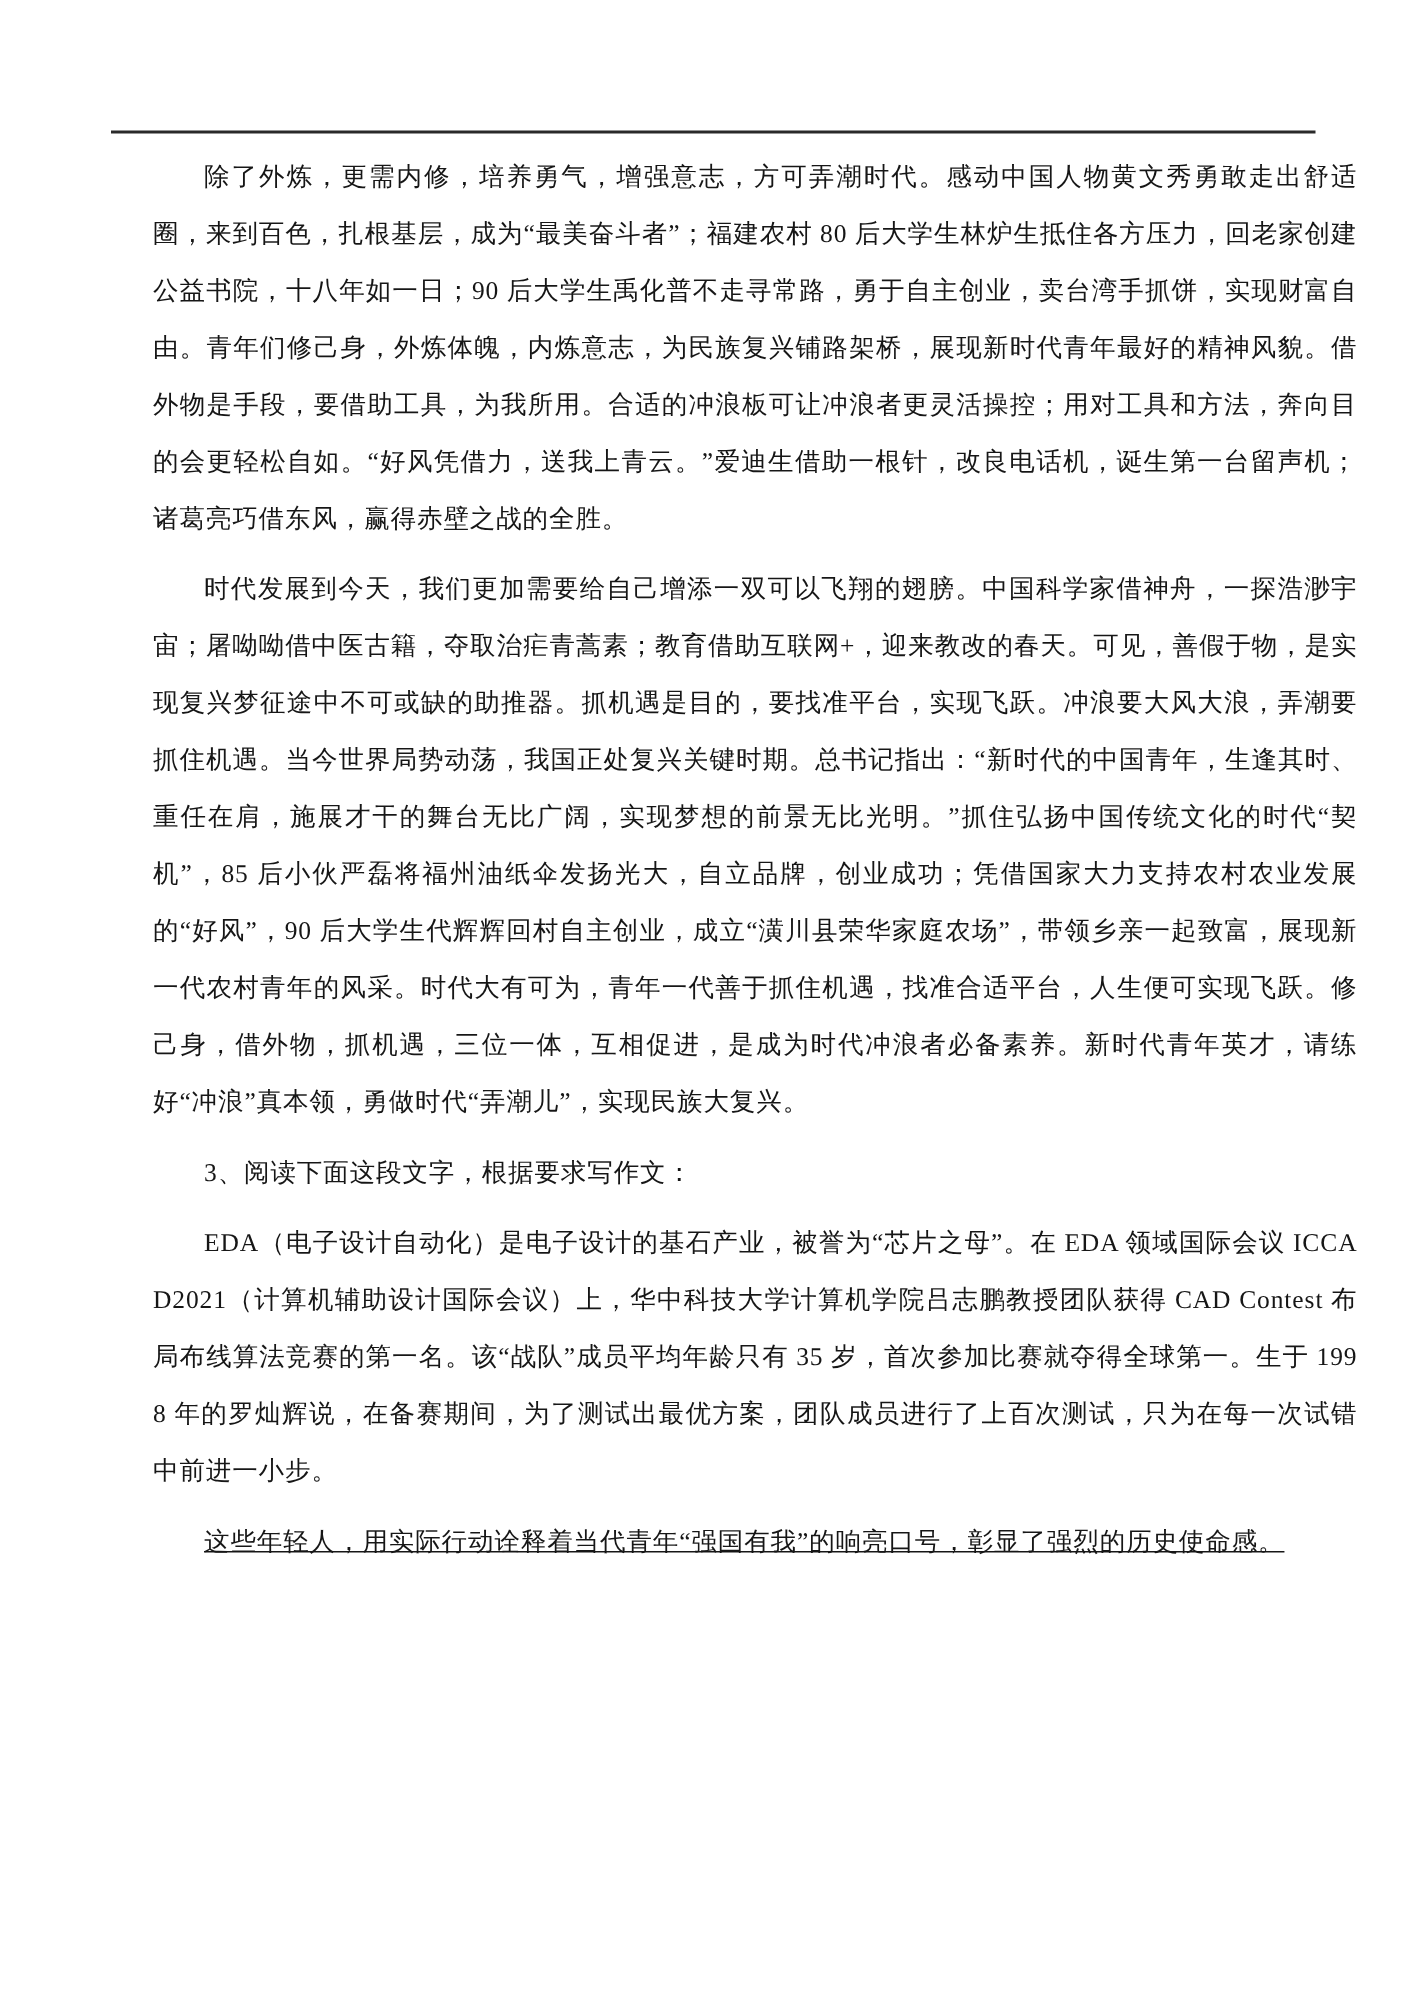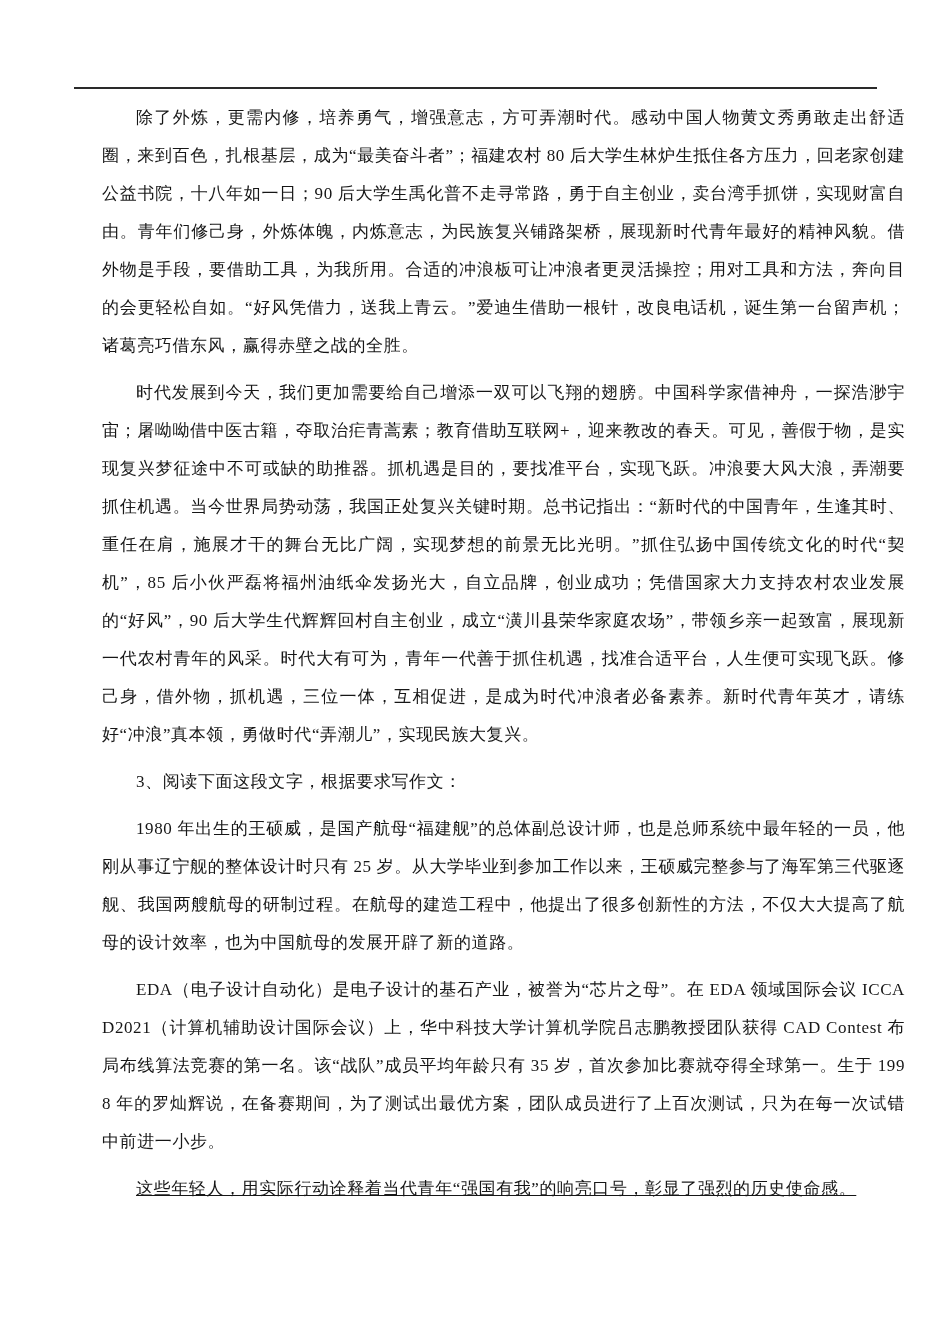--- a/index.html
+++ b/index.html
@@ -52,17 +52,16 @@
   </style>
 </head>
 <body>
 
 <div class="page">
   <div class="header-rule"></div>
   <div class="content">
     <p>除了外炼，更需内修，培养勇气，增强意志，方可弄潮时代。感动中国人物黄文秀勇敢走出舒适圈，来到百色，扎根基层，成为“最美奋斗者”；福建农村 80 后大学生林炉生抵住各方压力，回老家创建公益书院，十八年如一日；90 后大学生禹化普不走寻常路，勇于自主创业，卖台湾手抓饼，实现财富自由。青年们修己身，外炼体魄，内炼意志，为民族复兴铺路架桥，展现新时代青年最好的精神风貌。借外物是手段，要借助工具，为我所用。合适的冲浪板可让冲浪者更灵活操控；用对工具和方法，奔向目的会更轻松自如。“好风凭借力，送我上青云。”爱迪生借助一根针，改良电话机，诞生第一台留声机；诸葛亮巧借东风，赢得赤壁之战的全胜。</p>
     <p>时代发展到今天，我们更加需要给自己增添一双可以飞翔的翅膀。中国科学家借神舟，一探浩渺宇宙；屠呦呦借中医古籍，夺取治疟青蒿素；教育借助互联网+，迎来教改的春天。可见，善假于物，是实现复兴梦征途中不可或缺的助推器。抓机遇是目的，要找准平台，实现飞跃。冲浪要大风大浪，弄潮要抓住机遇。当今世界局势动荡，我国正处复兴关键时期。总书记指出：“新时代的中国青年，生逢其时、重任在肩，施展才干的舞台无比广阔，实现梦想的前景无比光明。”抓住弘扬中国传统文化的时代“契机”，85 后小伙严磊将福州油纸伞发扬光大，自立品牌，创业成功；凭借国家大力支持农村农业发展的“好风”，90 后大学生代辉辉回村自主创业，成立“潢川县荣华家庭农场”，带领乡亲一起致富，展现新一代农村青年的风采。时代大有可为，青年一代善于抓住机遇，找准合适平台，人生便可实现飞跃。修己身，借外物，抓机遇，三位一体，互相促进，是成为时代冲浪者必备素养。新时代青年英才，请练好“冲浪”真本领，勇做时代“弄潮儿”，实现民族大复兴。</p>
     <p>3、阅读下面这段文字，根据要求写作文：</p>
-    <p>1980 年出生的王硕威，是国产航母“福建舰”的总体副总设计师，也是总师系统中最年轻的一员，他刚从事辽宁舰的整体设计时只有 25 岁。从大学毕业到参加工作以来，王硕威完整参与了海军第三代驱逐舰、我国两艘航母的研制过程。在航母的建造工程中，他提出了很多创新性的方法，不仅大大提高了航母的设计效率，也为中国航母的发展开辟了新的道路。</p>
     <p>EDA（电子设计自动化）是电子设计的基石产业，被誉为“芯片之母”。在 EDA 领域国际会议 ICCAD2021（计算机辅助设计国际会议）上，华中科技大学计算机学院吕志鹏教授团队获得 CAD Contest 布局布线算法竞赛的第一名。该“战队”成员平均年龄只有 35 岁，首次参加比赛就夺得全球第一。生于 1998 年的罗灿辉说，在备赛期间，为了测试出最优方案，团队成员进行了上百次测试，只为在每一次试错中前进一小步。</p>
     <p>这些年轻人，用实际行动诠释着当代青年“强国有我”的响亮口号，彰显了强烈的历史使命感。</p>
   </div>
 </div>
 
 </body></html>

